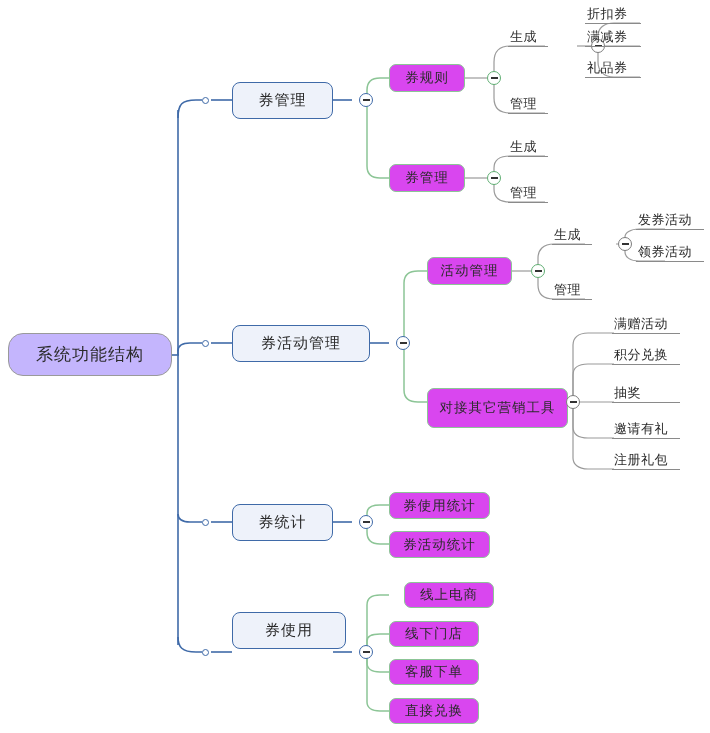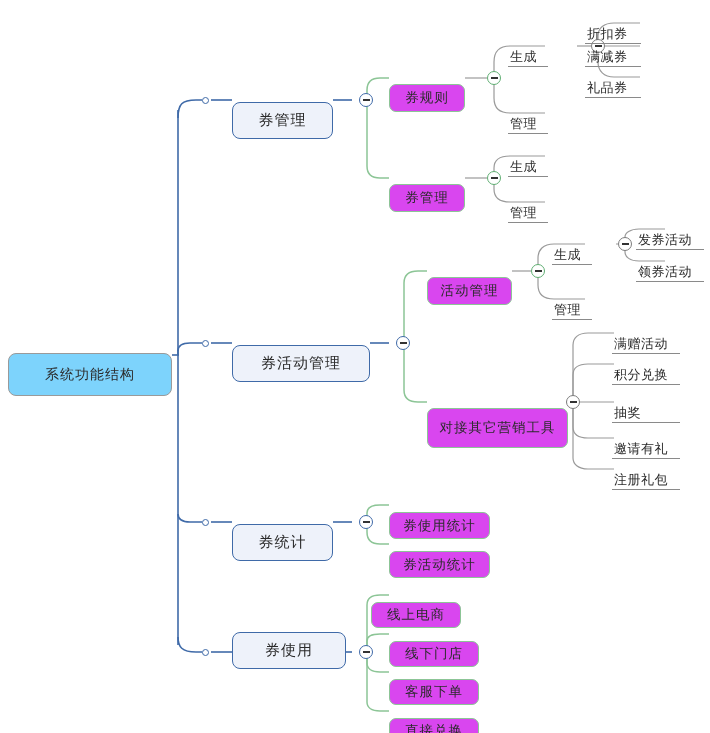--- a/index.html
+++ b/index.html
@@ -11,30 +11,29 @@
   }
   #mindmap{position:relative;width:710px;height:733px;}
   #edges{position:absolute;left:0;top:0;width:710px;height:733px;}
 
   .node{
     position:absolute;
     box-sizing:border-box;
     display:flex;align-items:center;justify-content:center;
     white-space:nowrap;
     letter-spacing:1px;
-    margin-top:20px;
   }
 
   
   .node.root{
-    background:#7dd3fc;
+    background:#c4b5fd;
     border:1px solid #9a9a9a;
-    border-radius:8px;
+    border-radius:15px;
     color:#2b2b2b;
-    font-size:14px;
+    font-size:17px;
   }
 
   
   .node.blue{
     background:#eef2fa;
     border:1px solid #3f6aa8;
     border-radius:8px;
     color:#2b2b2b;
     font-size:15px;
   }
@@ -278,21 +277,21 @@
   </div>
   <div class="node green" style="left:389px;top:531px;width:101px;height:27px;">
     <span>券活动统计</span>
   </div>
 
   <div class="node blue" style="left:232px;top:612px;width:114px;height:37px;">
     <span>券使用</span>
   </div>
   <div class="toggle blue" style="left:359px;top:645px;"></div>
 
-  <div class="node green" style="left:371px;top:582px;width:90px;height:26px;">
+  <div class="node green" style="left:404px;top:582px;width:90px;height:26px;">
     <span>线上电商</span>
   </div>
   <div class="node green" style="left:389px;top:621px;width:90px;height:26px;">
     <span>线下门店</span>
   </div>
   <div class="node green" style="left:389px;top:698px;width:90px;height:26px;">
     <span>直接兑换</span>
   </div>
   <div class="node green" style="left:389px;top:659px;width:90px;height:26px;">
     <span>客服下单</span>

